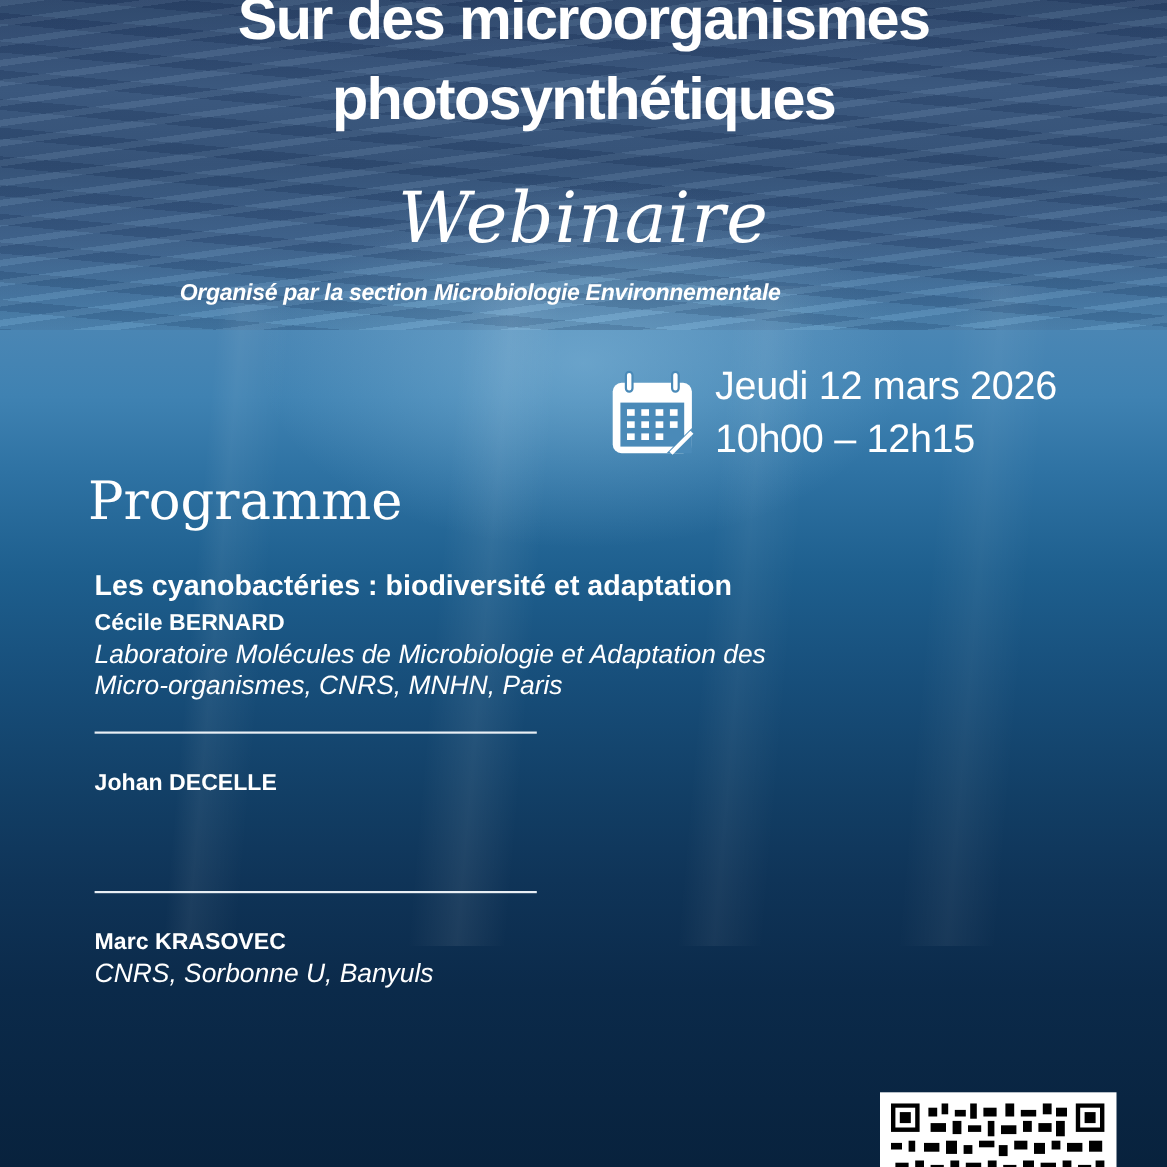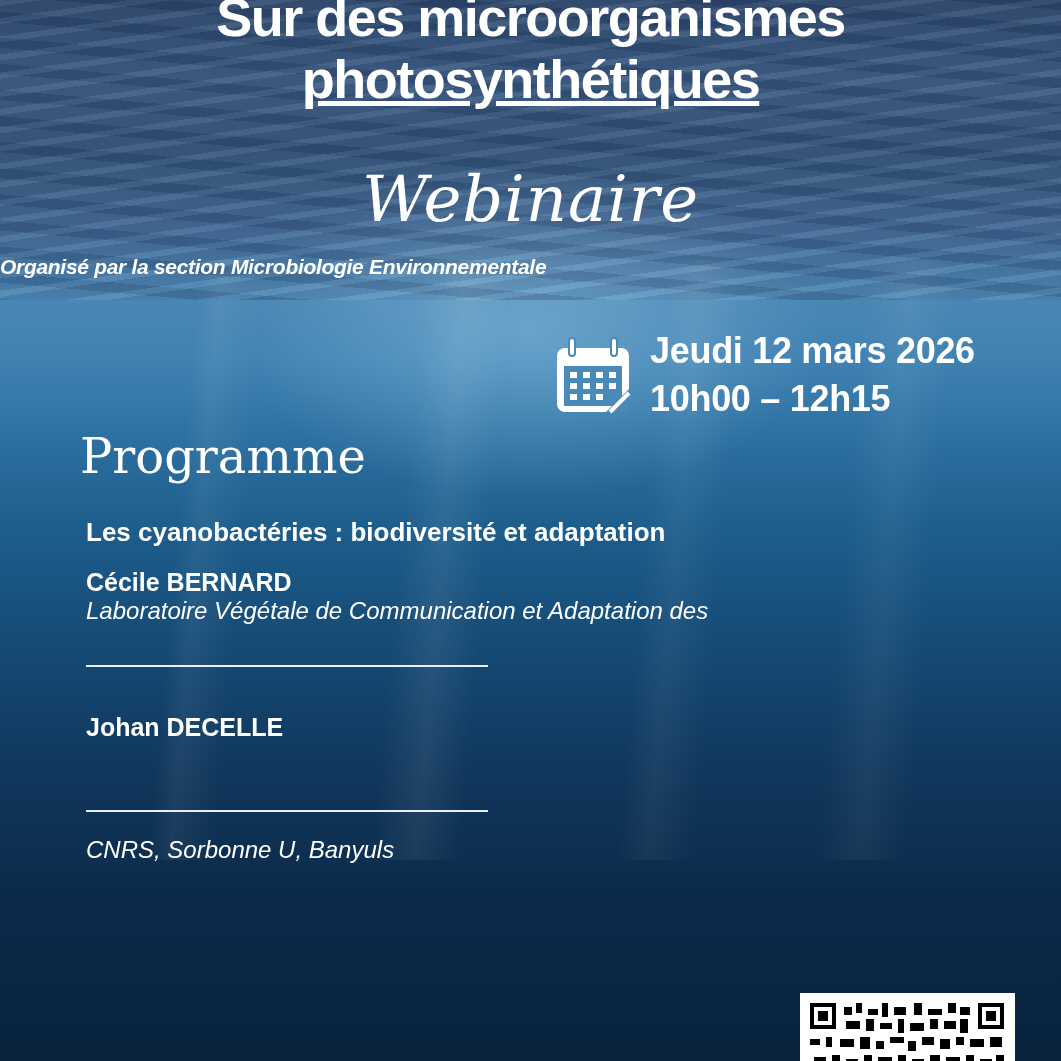--- a/index.html
+++ b/index.html
@@ -28,42 +28,42 @@
         transparent 60%, rgba(255,255,255,0.05) 63%, transparent 67%,
         transparent 78%, rgba(255,255,255,0.05) 82%, transparent 86%);
     pointer-events:none;
   }
   .title {
     position:absolute; left:0; width:1061px; text-align:center;
     font-weight:bold; font-size:54px; line-height:58px; letter-spacing:-1.5px;
     color:#ffffff;
   }
   .title.l1 { top:-12px; }
-  .title.l2 { top:50px;text-decoration:underline; }
+  .title.l2 { top:61px; }
   .webinaire {
     position:absolute; left:0; width:1061px; top:162px; text-align:center;
     font-family:"DejaVu Serif", serif; font-style:italic; font-size:64px;
     letter-spacing:1px; color:#fff;
   }
   .subtitle {
-    position:absolute; left:0; width:873px; top:255px; text-align:left;
+    position:absolute; left:0; width:873px; top:255px; text-align:center;
     font-weight:bold; font-style:italic; font-size:21px; letter-spacing:-0.3px;
   }
   .date-block { position:absolute; left:554px; top:330px; }
   .cal-icon { position:absolute; left:0; top:6px; width:80px; height:80px; }
-  .date-line { position:absolute; left:96px; font-weight:bold; font-size:36px; white-space:nowrap; letter-spacing:-0.3px; }
+  .date-line { position:absolute; left:96px; font-weight:normal; font-size:36px; white-space:nowrap; letter-spacing:-0.3px; }
   .date-line.d1 { top:0; }
   .date-line.d2 { top:48px; }
   .programme {
     position:absolute; left:80px; top:428px;
     font-family:"DejaVu Serif", serif; font-size:48px;
   }
   .talk { position:absolute; left:86px; width:900px; }
   .talk-title { font-weight:bold; font-size:26px; line-height:28px; white-space:nowrap; }
-  .talk-speaker { font-weight:bold; font-size:25px; line-height:30px; margin-top:21px; }
+  .talk-speaker { font-weight:bold; font-size:21px; line-height:30px; margin-top:6px; }
   .talk-lab { font-style:italic; font-size:24px; line-height:28px; }
   .divider { position:absolute; left:86px; width:402px; height:2px; background:#e8eef4; }
   .qr {
     position:absolute; left:800px; top:993px; width:215px; height:90px; background:#ffffff;
   }
   .qr svg { position:absolute; left:10px; top:10px; }
 </style>
 </head>
 <body>
 
@@ -99,30 +99,32 @@
   </svg>
   <div class="date-line d1">Jeudi 12 mars 2026</div>
   <div class="date-line d2">10h00 – 12h15</div>
 </div>
 
 <div class="programme">Programme</div>
 
 <div class="talk" style="top:518px;">
   <div class="talk-title">Les cyanobactéries : biodiversité et adaptation</div>
   <div class="talk-speaker">Cécile BERNARD</div>
-  <div class="talk-lab">Laboratoire Végétale de Communication et Adaptation des</div>
+  <div class="talk-lab">Laboratoire Molécules de Microbiologie et Adaptation des</div>
+  <div class="talk-lab">Micro-organismes, CNRS, MNHN, Paris</div>
 </div>
 <div class="divider" style="top:665px;"></div>
 
 <div class="talk" style="top:691px;">
   <div class="talk-speaker">Johan DECELLE</div>
 </div>
 <div class="divider" style="top:810px;"></div>
 
 <div class="talk" style="top:836px;">
+  <div class="talk-speaker">Marc KRASOVEC</div>
   <div class="talk-lab">CNRS, Sorbonne U, Banyuls</div>
 </div>
 
 <div class="qr">
   <svg width="196" height="70" viewBox="0 0 196 70">
     <g fill="#000">
       <rect x="0" y="0" width="26" height="26"></rect>
         <rect x="4" y="4" width="18" height="18" fill="#fff"></rect>
         <rect x="8" y="8" width="10" height="10"></rect>
       <rect x="168" y="0" width="26" height="26"></rect>

